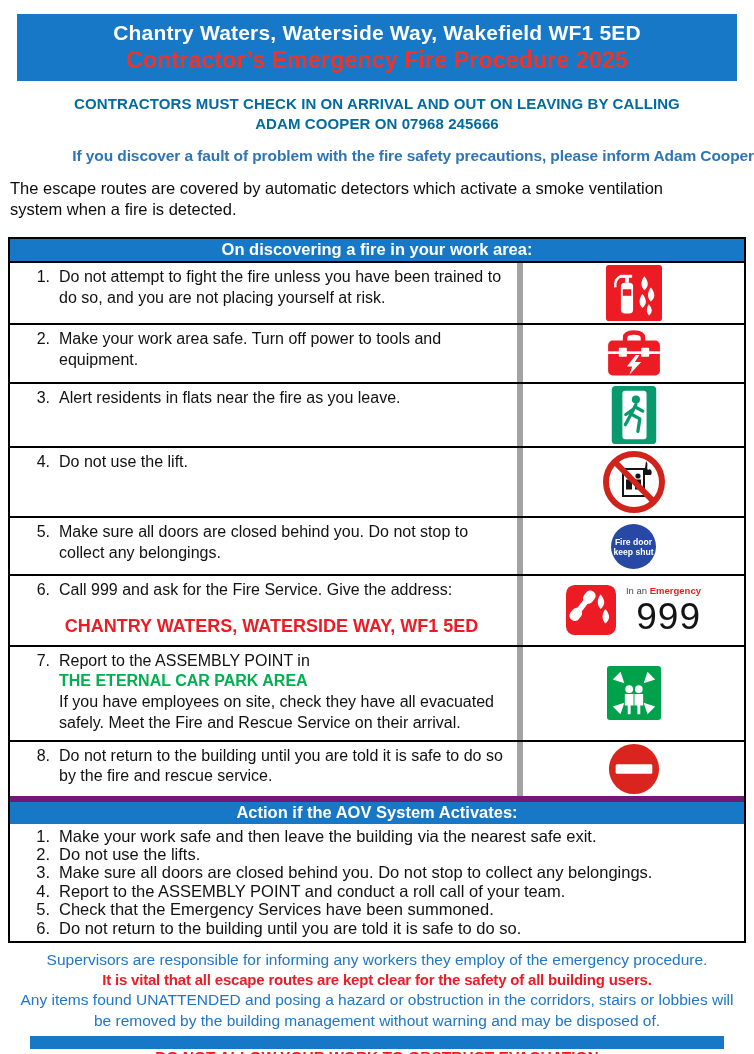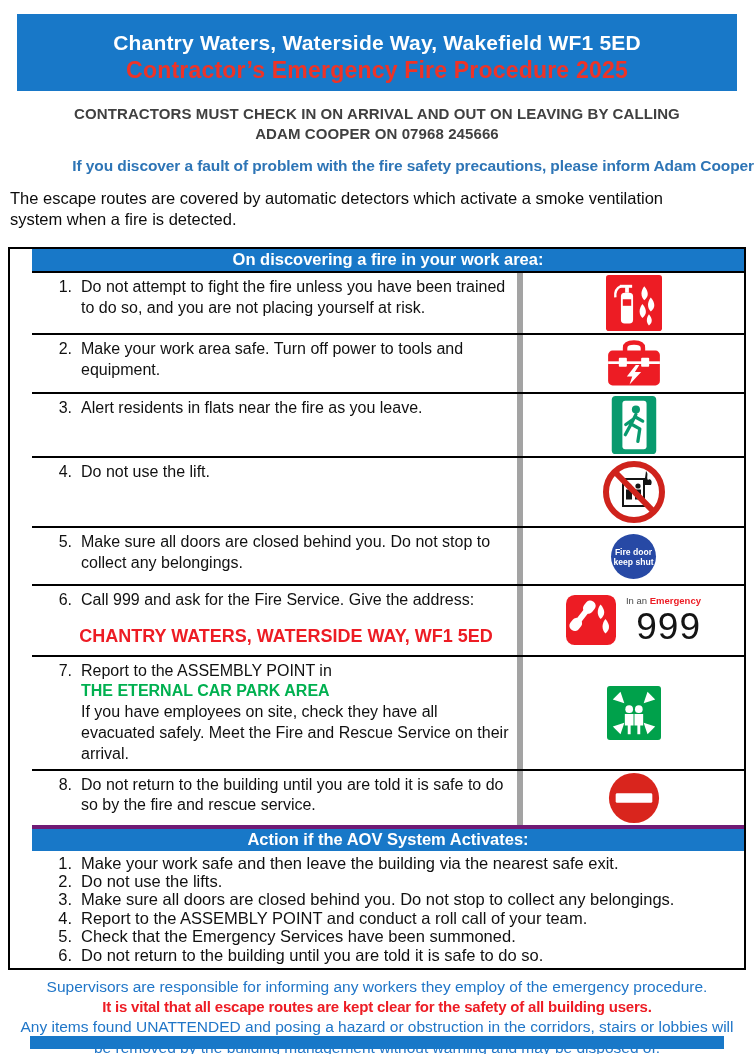--- a/index.html
+++ b/index.html
@@ -3,33 +3,33 @@
 <meta charset="utf-8">
 <style>
   * { margin:0; padding:0; box-sizing:border-box; }
   html,body { background:#ffffff; }
   .page {
     position:relative; width:754px; height:1054px; margin:0 auto;
     background:#ffffff; font-family:"Liberation Sans", sans-serif; color:#111;
     overflow:hidden;
   }
   
-  .banner { margin:14px 17px 0; background:#1878c8; text-align:center; padding:17px 4px 7px; }
+  .banner { margin:14px 17px 0; background:#1878c8; text-align:center; padding:7px 4px 7px; }
   .banner .l1 { color:#ffffff; font-size:21px; font-weight:bold; letter-spacing:.2px; }
   .banner .l2 { color:#ee3327; font-size:23px; font-weight:bold; letter-spacing:.2px; margin-top:2px; }
   
-  .notice { margin-top:13px; text-align:center; color:#404040; font-weight:bold;
+  .notice { margin-top:13px; text-align:center; color:#0369a1; font-weight:bold;
             font-size:15px; line-height:1.35; letter-spacing:.1px; }
   
   .fault { margin-top:12px; text-align:right; color:#2e75b6; font-size:15.5px;
            font-weight:bold; white-space:nowrap; letter-spacing:-0.1px; }
   
   .intro { margin:13px 10px 17px; font-size:16.5px; line-height:1.3; max-width:690px; color:#0c0c0c; }
   
-  .bigbox { margin:6px 8px 0; border:2px solid #000;padding-left:22px; }
+  .bigbox { margin:6px 8px 0; border:2px solid #000; }
   .section-bar { background:#1878c8; color:#fff; text-align:center; font-weight:bold;
                  font-size:16.5px; padding:0 0 2px; line-height:20px; }
   .prow { display:flex; border-top:2px solid #000; }
   .ptext { flex:1 1 auto; padding:4px 6px 4px 14px; display:flex; gap:9px; font-size:16px; line-height:1.3; }
   .pnum { flex:0 0 26px; text-align:right; }
   .pbody { flex:1 1 auto; max-width:445px; }
   .picon { flex:0 0 227px; border-left:6px solid #a3a3a3; display:flex;
            align-items:center; justify-content:center; gap:10px; }
   .h62{min-height:62px}.h59{min-height:59px}.h64{min-height:64px}.h70{min-height:70px}
   .h58{min-height:58px}.h95{min-height:95px}.h50{min-height:50px}
@@ -223,21 +223,21 @@
         <span class="pbody">Do not return to the building until you are told it is safe to do so by the fire and rescue service.</span>
       </div>
       <div class="picon">
         <svg width="54" height="54" viewBox="0 0 56 56">
           <circle cx="28" cy="28" r="26" fill="#d9251d"></circle>
           <rect x="9" y="23" width="38" height="10" rx="1.5" fill="#fff"></rect>
         </svg>
       </div>
     </div>
 
-    <div class="section-bar" style="border-top:4px solid #701a75;">Action if the AOV System Activates:</div>
+    <div class="section-bar" style="border-top:6px solid #701a75;">Action if the AOV System Activates:</div>
     <div class="aov-list">
       <div class="aov-item">
         <span class="pnum">1.</span>
         <span>Make your work safe and then leave the building via the nearest safe exit.</span>
       </div>
       <div class="aov-item">
         <span class="pnum">2.</span>
         <span>Do not use the lifts.</span>
       </div>
       <div class="aov-item">

